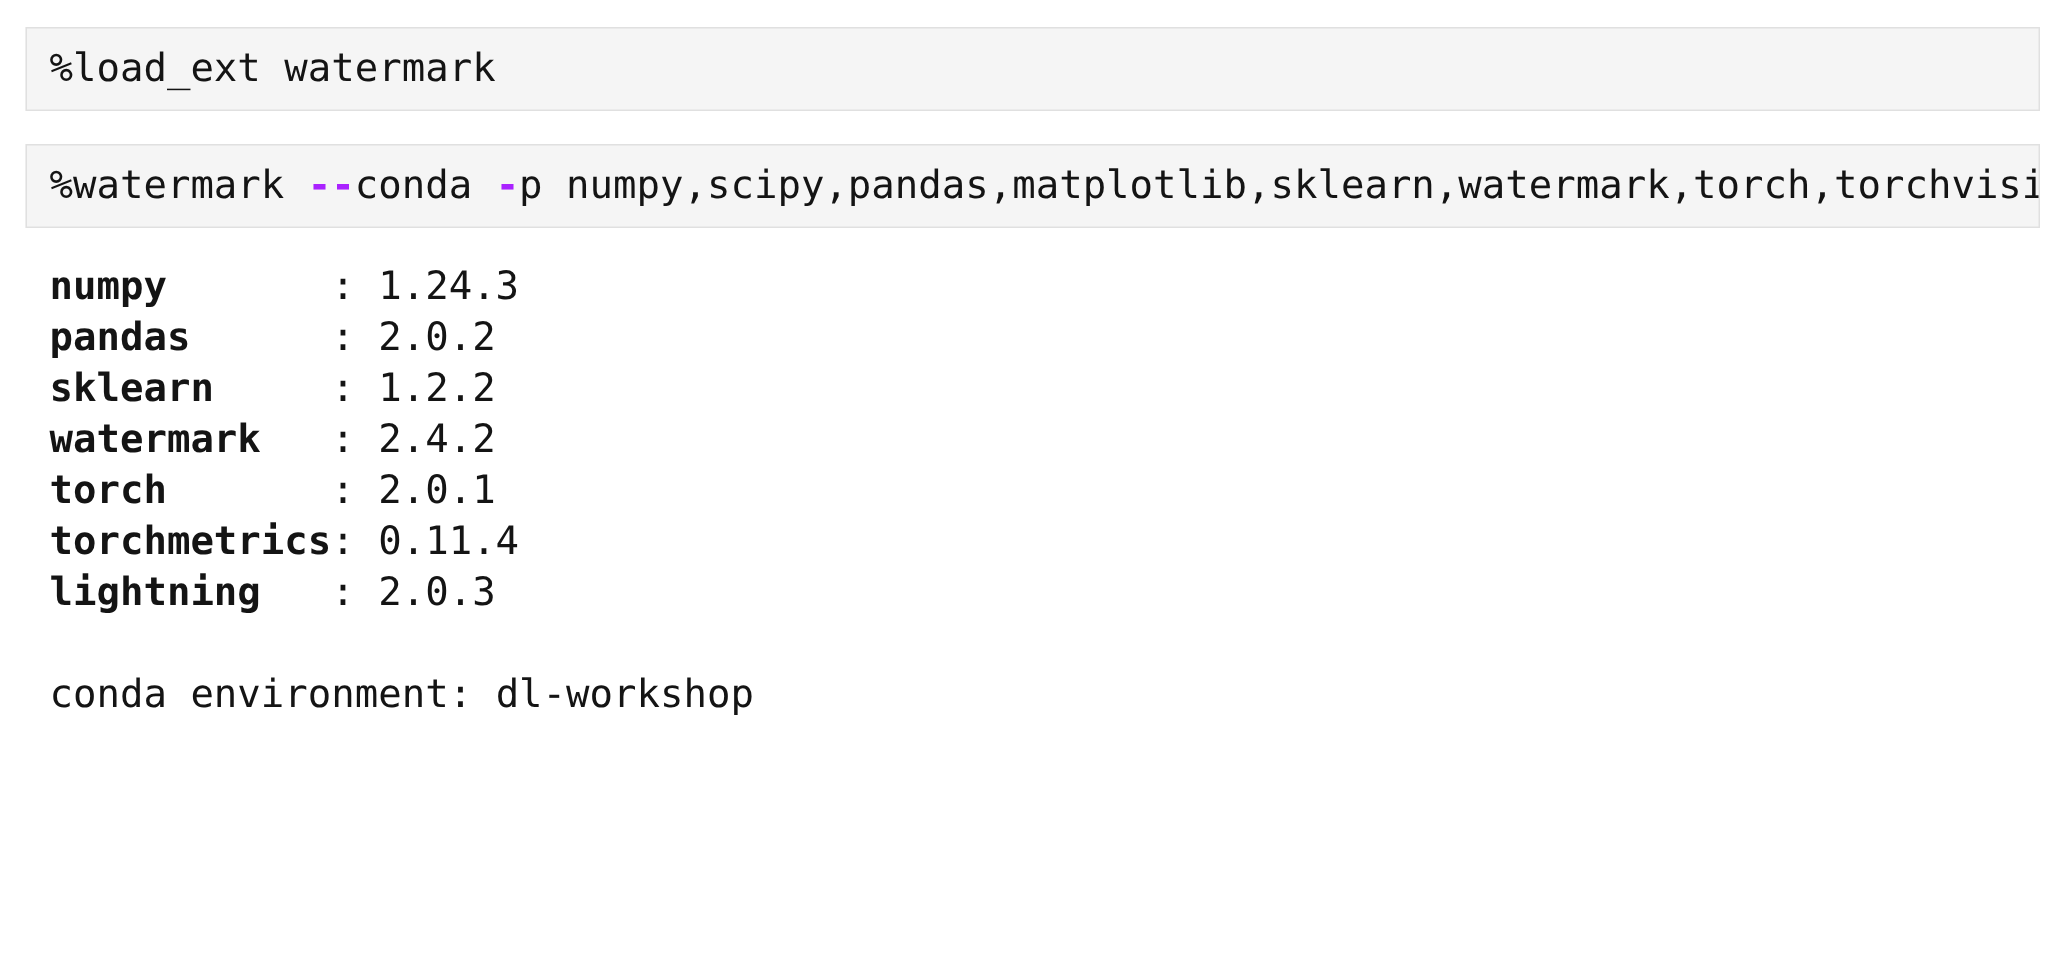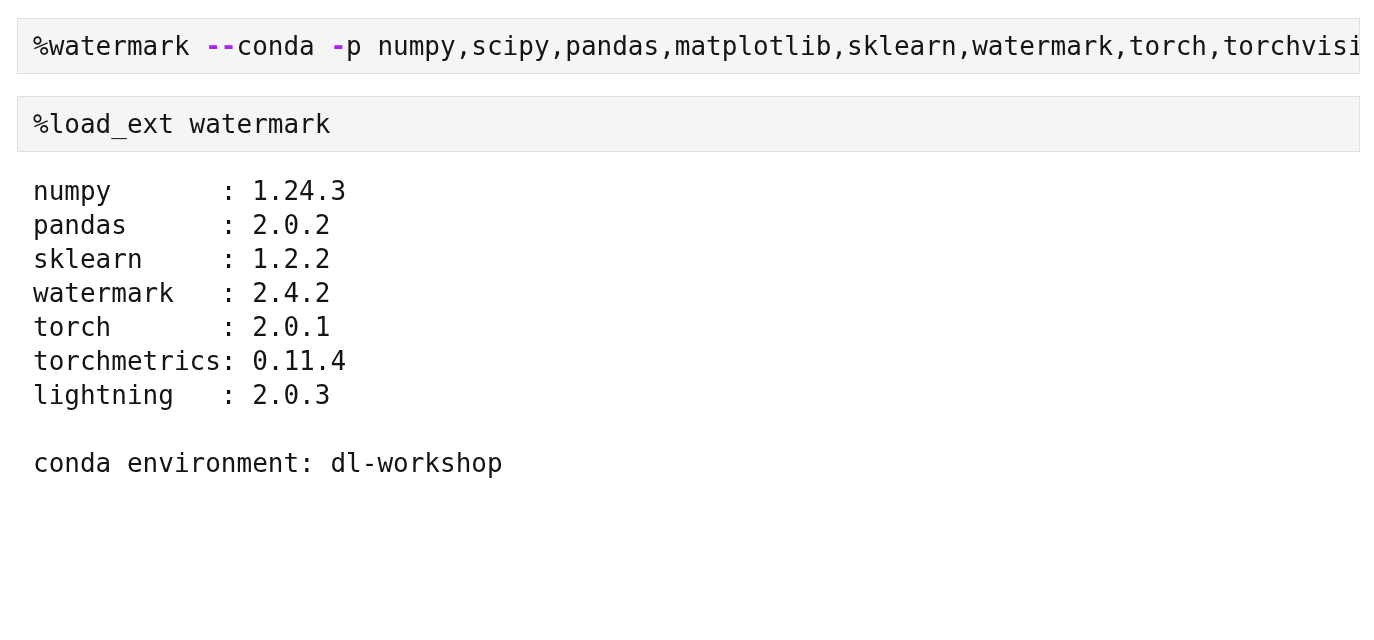--- a/index.html
+++ b/index.html
@@ -33,34 +33,34 @@
     color: var(--operator, #aa22ff);
     font-weight: bold;
   }
   .output {
     margin-top: 13px;
     padding-left: 16px;
     font-size: 26px;
     line-height: 34px;
   }
   .line { white-space: pre; }
-  .pkg-name { display: inline-block; width: 12ch; }
+  .pkg-name { display: inline-block; width: 12ch; font-weight: bold; }
   .conda-line { margin-top: 34px; }
 </style>
 </head>
 <body>
 
 <div class="page">
 
   <div class="cell">
-    <pre class="code"><span>%watermark </span><span class="op">--</span><span>conda </span><span class="op">-</span><span>p numpy,scipy,pandas,matplotlib,sklearn,watermark,torch,torchvisi</span></pre>
+    <pre class="code">%load_ext watermark</pre>
   </div>
 
   <div class="cell">
-    <pre class="code">%load_ext watermark</pre>
+    <pre class="code"><span>%watermark </span><span class="op">--</span><span>conda </span><span class="op">-</span><span>p numpy,scipy,pandas,matplotlib,sklearn,watermark,torch,torchvisi</span></pre>
   </div>
 
   <div class="output">
     <div class="line"><span class="pkg-name">numpy</span><span>: </span><span>1.24.3</span></div>
       <div class="line"><span class="pkg-name">pandas</span><span>: </span><span>2.0.2</span></div>
       <div class="line"><span class="pkg-name">sklearn</span><span>: </span><span>1.2.2</span></div>
       <div class="line"><span class="pkg-name">watermark</span><span>: </span><span>2.4.2</span></div>
       <div class="line"><span class="pkg-name">torch</span><span>: </span><span>2.0.1</span></div>
       <div class="line"><span class="pkg-name">torchmetrics</span><span>: </span><span>0.11.4</span></div>
       <div class="line"><span class="pkg-name">lightning</span><span>: </span><span>2.0.3</span></div>

